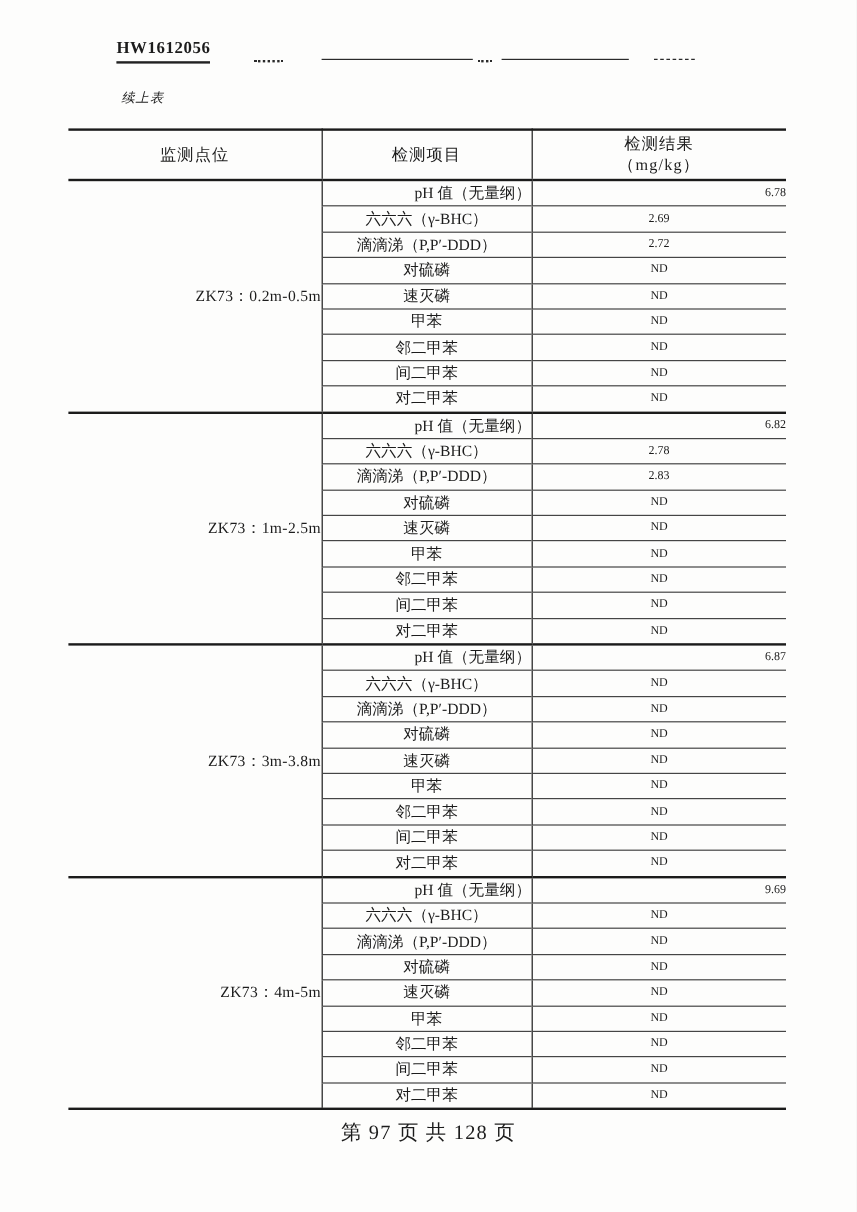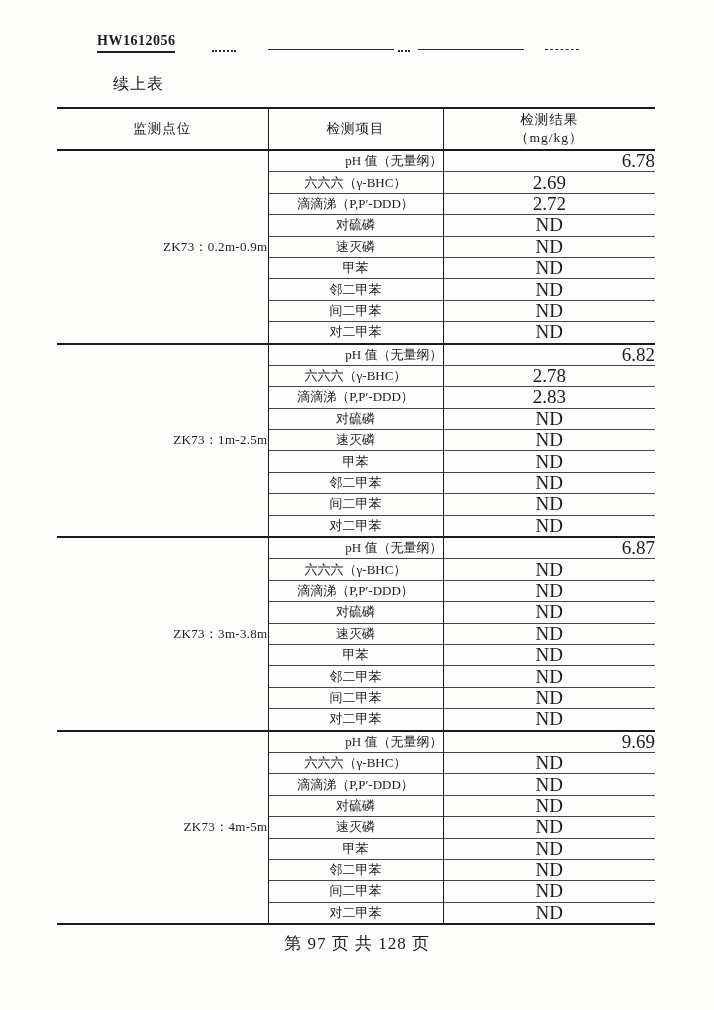--- a/index.html
+++ b/index.html
@@ -15,22 +15,22 @@
   
   .doc-id{
     position:absolute;left:97px;top:33px;
     font-size:14px;font-weight:bold;letter-spacing:.5px;
     padding-bottom:2px;border-bottom:2px solid #222;
   }
   .scanline{position:absolute;height:0;border-top:1.5px solid #2a2a2a;}
   .scanline.dots{border-top-style:dotted;border-top-width:2px;}
   .scanline.dash{border-top-style:dashed;}
   .continued{
-    position:absolute;left:113px;top:74px;
-    font-size:16px;letter-spacing:1px;
+    position:absolute;left:101px;top:74px;
+    font-size:11px;letter-spacing:1px;font-style:italic;
   }
   
   table.results{
     position:absolute;left:57px;top:107px;
     width:598px;
     border-collapse:collapse;table-layout:fixed;
     border-top:2.5px solid #1b1b1b;
     border-bottom:2.5px solid #1b1b1b;
     font-size:13px;
   }
@@ -50,21 +50,21 @@
     line-height:20px;
   }
   td.item,th.item-h{
     border-left:1px solid #1b1b1b;
     border-right:1px solid #1b1b1b;
     margin-top:48px;
   }
   tbody td.item,tbody td.result{border-top:1px solid #454545;}
   tbody tr.group-start td{border-top:2px solid #1b1b1b;text-align:right;}
   td.point{font-size:13px;letter-spacing:.3px;}
-  td.result{font-size:19px;}
+  td.result{font-size:10px;}
   
   .footer{
     position:absolute;left:0;top:932px;width:714px;
     text-align:center;font-size:17px;letter-spacing:1px;
   }
 </style>
 </head>
 <body>
 
 <div class="page">
@@ -91,21 +91,21 @@
         <th>
           <div class="two-line">
             <div>检测结果</div>
             <div>（mg/kg）</div>
           </div>
         </th>
       </tr>
     </thead>
     <tbody id="table-body">
         <tr class="group-start">
-          <td rowspan="9" class="point">ZK73：0.2m-0.9m</td>
+          <td rowspan="9" class="point">ZK73：0.2m-0.5m</td>
           <td class="item">pH 值（无量纲）</td>
           <td class="result">6.78</td>
         </tr>
         <tr>
           <td class="item">六六六（γ-BHC）</td>
           <td class="result">2.69</td>
         </tr>
         <tr>
           <td class="item">滴滴涕（P,P′-DDD）</td>
           <td class="result">2.72</td>

